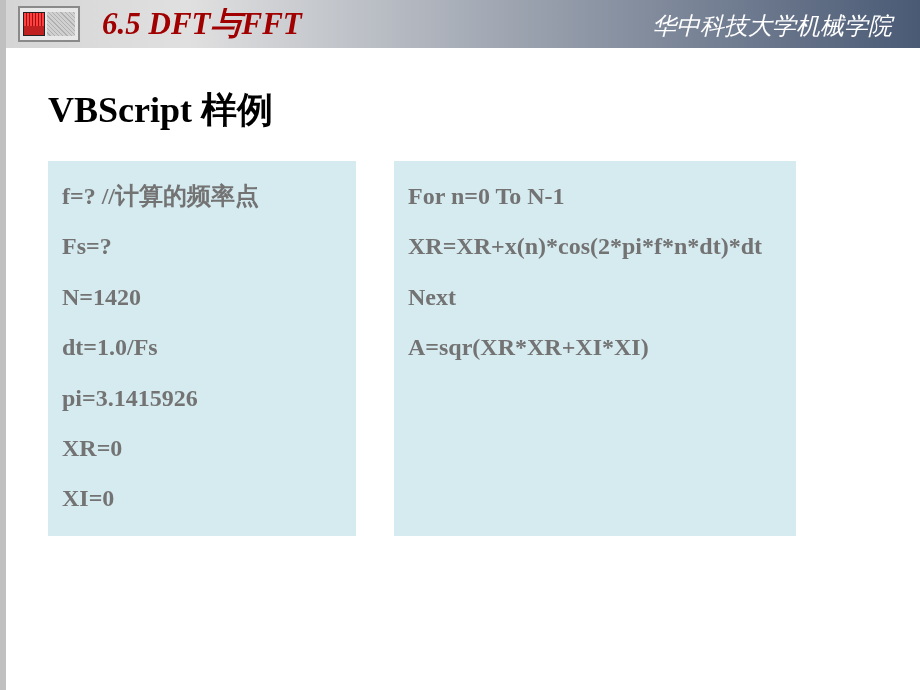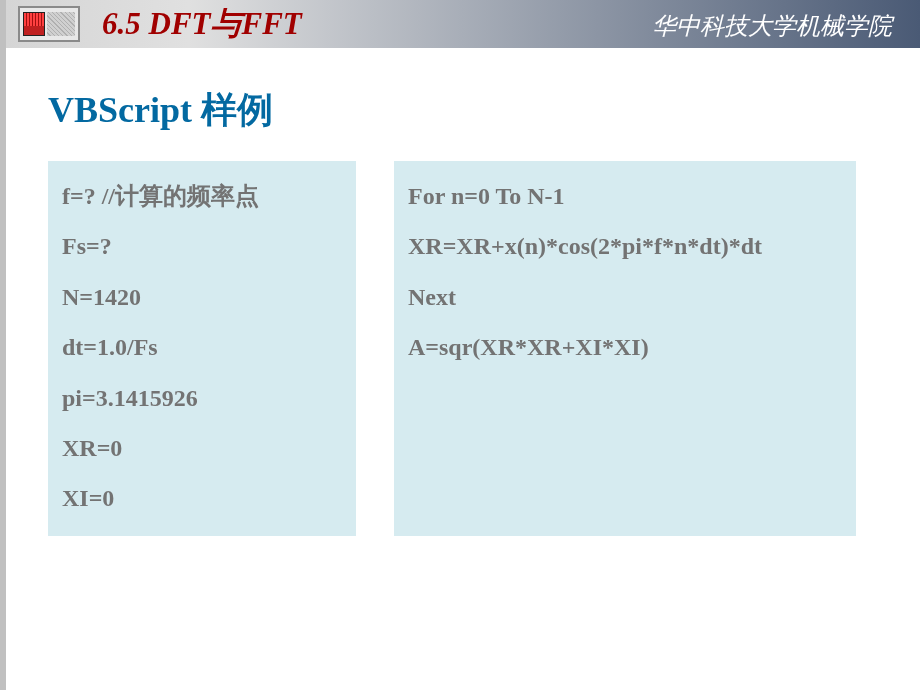--- a/index.html
+++ b/index.html
@@ -79,42 +79,42 @@
       font-size: 24px;
       font-style: italic;
       font-family: KaiTi, STKaiti, serif;
     }
     .content {
       padding: 38px 42px 20px 48px;
     }
     .section-title {
       font-size: 36px;
       font-weight: bold;
-      color: #0369a1;
+      color: #000000;
       margin-bottom: 26px;
       font-family: "Times New Roman", SimSun, serif;
     }
     .code-row {
       display: flex;
       gap: 38px;
     }
     .code-box {
       background: #d6ebf0;
       padding: 10px 14px 12px 14px;
       font-size: 24px;
       font-weight: bold;
       color: #737373;
       line-height: 2.1;
       font-family: "Times New Roman", SimSun, serif;
     }
     .code-box-left {
       width: 308px;
     }
     .code-box-right {
-      width: 462px;
+      width: 402px;
     }
   </style>
 </head>
 <body>
 
 <div class="slide">
   <div class="border-left"></div>
 
   <div class="header">
     <div class="logo">

